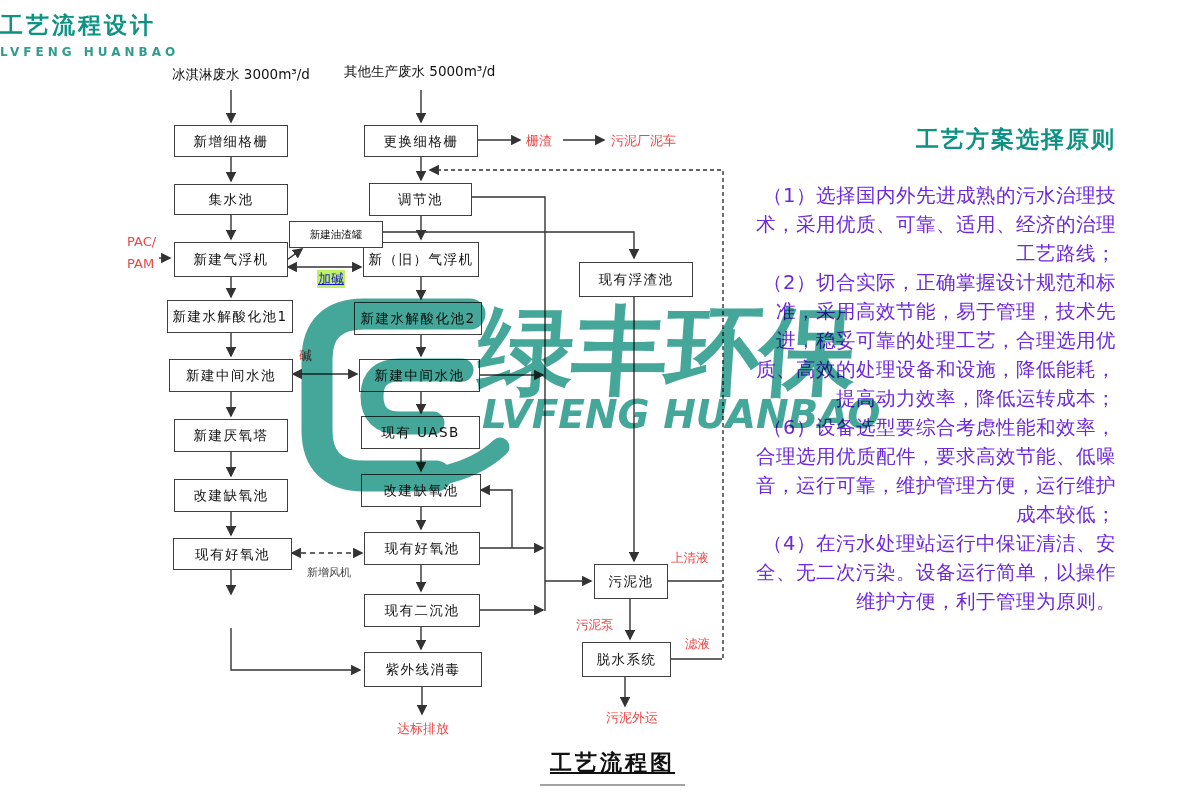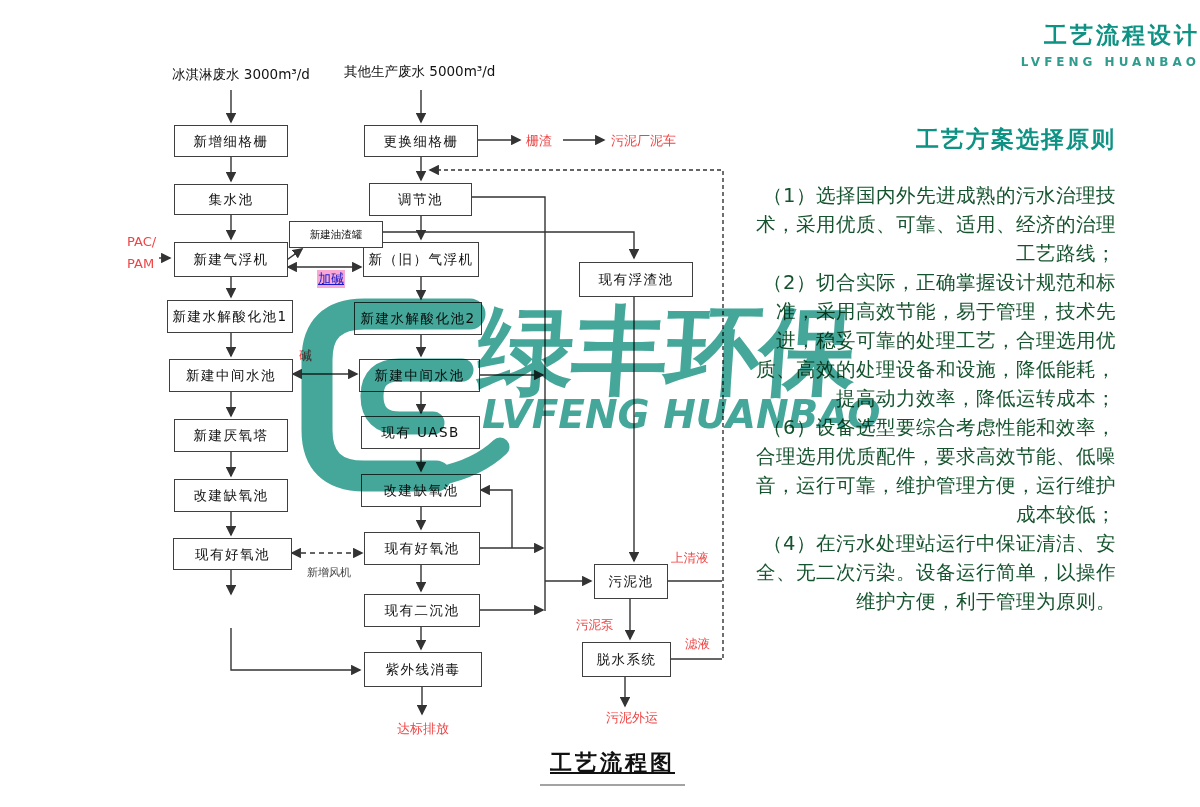--- a/index.html
+++ b/index.html
@@ -1,32 +1,32 @@
 <!DOCTYPE html>
 <html><head>
 <meta charset="utf-8">
 <style>
   html,body{margin:0;padding:0;background:#fff;}
   .stage{position:relative;width:1200px;height:807px;background:#fff;overflow:hidden;
          font-family:"DejaVu Sans","Liberation Sans",sans-serif;}
-  .hdr{position:absolute;left:0;top:20px;width:1200px;text-align:right;z-index:6;}
+  .hdr{position:absolute;left:0;top:10px;width:1200px;text-align:left;z-index:6;}
   .hdr h1{margin:0;font-size:23px;font-weight:bold;color:#0e9284;letter-spacing:3px;}
   .hdr .sub{margin-top:4px;font-size:12px;font-weight:bold;color:#2f9c8e;letter-spacing:4px;}
   svg.wires{position:absolute;left:0;top:0;z-index:1;}
   .box{position:absolute;display:flex;align-items:center;justify-content:center;z-index:2;
        border:1.4px solid #3f3f3f;background:#fff;font-size:13.5px;color:#111;
        letter-spacing:1.5px;text-align:center;line-height:1.1;}
   .box.small{font-size:10.5px;letter-spacing:0;}
   .lbl{position:absolute;font-size:13px;color:#ef4444;white-space:nowrap;z-index:2;}
   .lbl.sm{font-size:11px;color:#444;}
-  .lbl.hl{background:#f9a8d4;color:#1a1acd;text-decoration:underline;font-size:13px;padding:0 1px;}
+  .lbl.hl{background:#bef264;color:#1a1acd;text-decoration:underline;font-size:13px;padding:0 1px;}
   .src{position:absolute;font-size:13.5px;color:#111;white-space:nowrap;z-index:2;}
   .panel{position:absolute;left:744px;top:124px;width:372px;z-index:2;text-align:right;}
   .panel h2{margin:0 0 26px 4px;font-size:23px;font-weight:bold;color:#0e9284;letter-spacing:2px;}
-  .panel p{margin:0;font-size:19.5px;line-height:29px;color:#14532d;letter-spacing:.5px;}
+  .panel p{margin:0;font-size:19.5px;line-height:29px;color:#6d28d9;letter-spacing:.5px;}
   .wm{position:absolute;left:0;top:0;width:1200px;height:807px;z-index:5;
       pointer-events:none;mix-blend-mode:multiply;}
   .wm-cn{position:absolute;left:478px;top:288px;font-size:96px;font-weight:800;color:#45a79a;
          letter-spacing:-2px;transform:skewX(-4deg);white-space:nowrap;}
   .wm-en{position:absolute;left:482px;top:392px;font-size:39px;font-weight:800;font-style:italic;
          color:#45a79a;letter-spacing:0;white-space:nowrap;}
   .cap{position:absolute;left:540px;top:748px;z-index:2;font-size:22px;font-weight:bold;color:#111;
        letter-spacing:3px;border-bottom:2px solid #a3a3a3;padding:0 10px 6px 10px;text-decoration:underline;}
 </style>
 </head>

